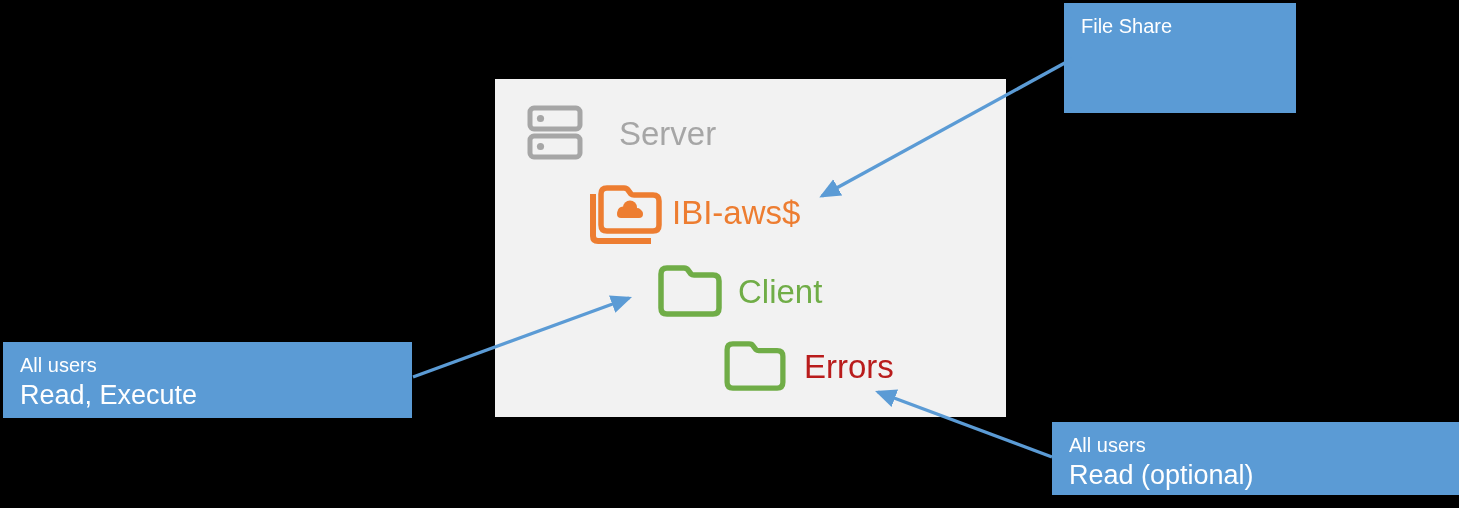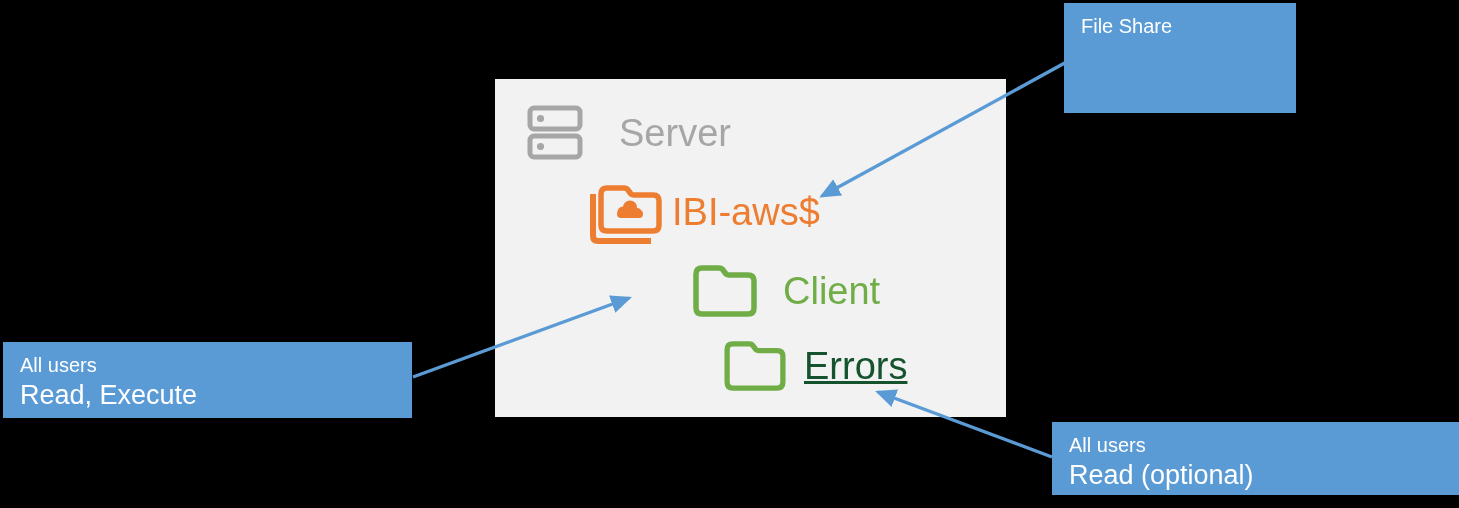--- a/index.html
+++ b/index.html
@@ -21,33 +21,33 @@
     width: 511px;
     height: 338px;
     background: #F2F2F2;
   }
   .row {
     position: absolute;
     display: flex;
     align-items: center;
   }
   .row .label {
-    font-size: 38px;
+    font-size: 33px;
     line-height: 1;
     white-space: nowrap;
     text-align: center;
   }
   .row-server  { left: 32px;  top: 26px;  height: 56px; gap: 36px; }
   .row-server .label { color: #A6A6A6; }
   .row-share   { left: 95px;  top: 101px; height: 64px; gap: 10px; }
   .row-share .label { color: #ED7D31; }
-  .row-client  { left: 163px; top: 186px; height: 52px; gap: 26px; margin-left: 35px; }
+  .row-client  { left: 163px; top: 186px; height: 52px; gap: 16px; }
   .row-client .label { color: #70AD47; }
   .row-errors  { left: 228px; top: 262px; height: 50px; gap: 17px; }
-  .row-errors .label { color: #14532d; text-decoration: underline; }
+  .row-errors .label { color: #b91c1c; }
   .row svg { display: block; flex: 0 0 auto; }
 
   
   .callout {
     position: absolute;
     background: #5B9BD5;
     color: #FFFFFF;
     padding: 10px 14px 8px 17px;
   }
   .callout .title { font-size: 20px; line-height: 26px; }

